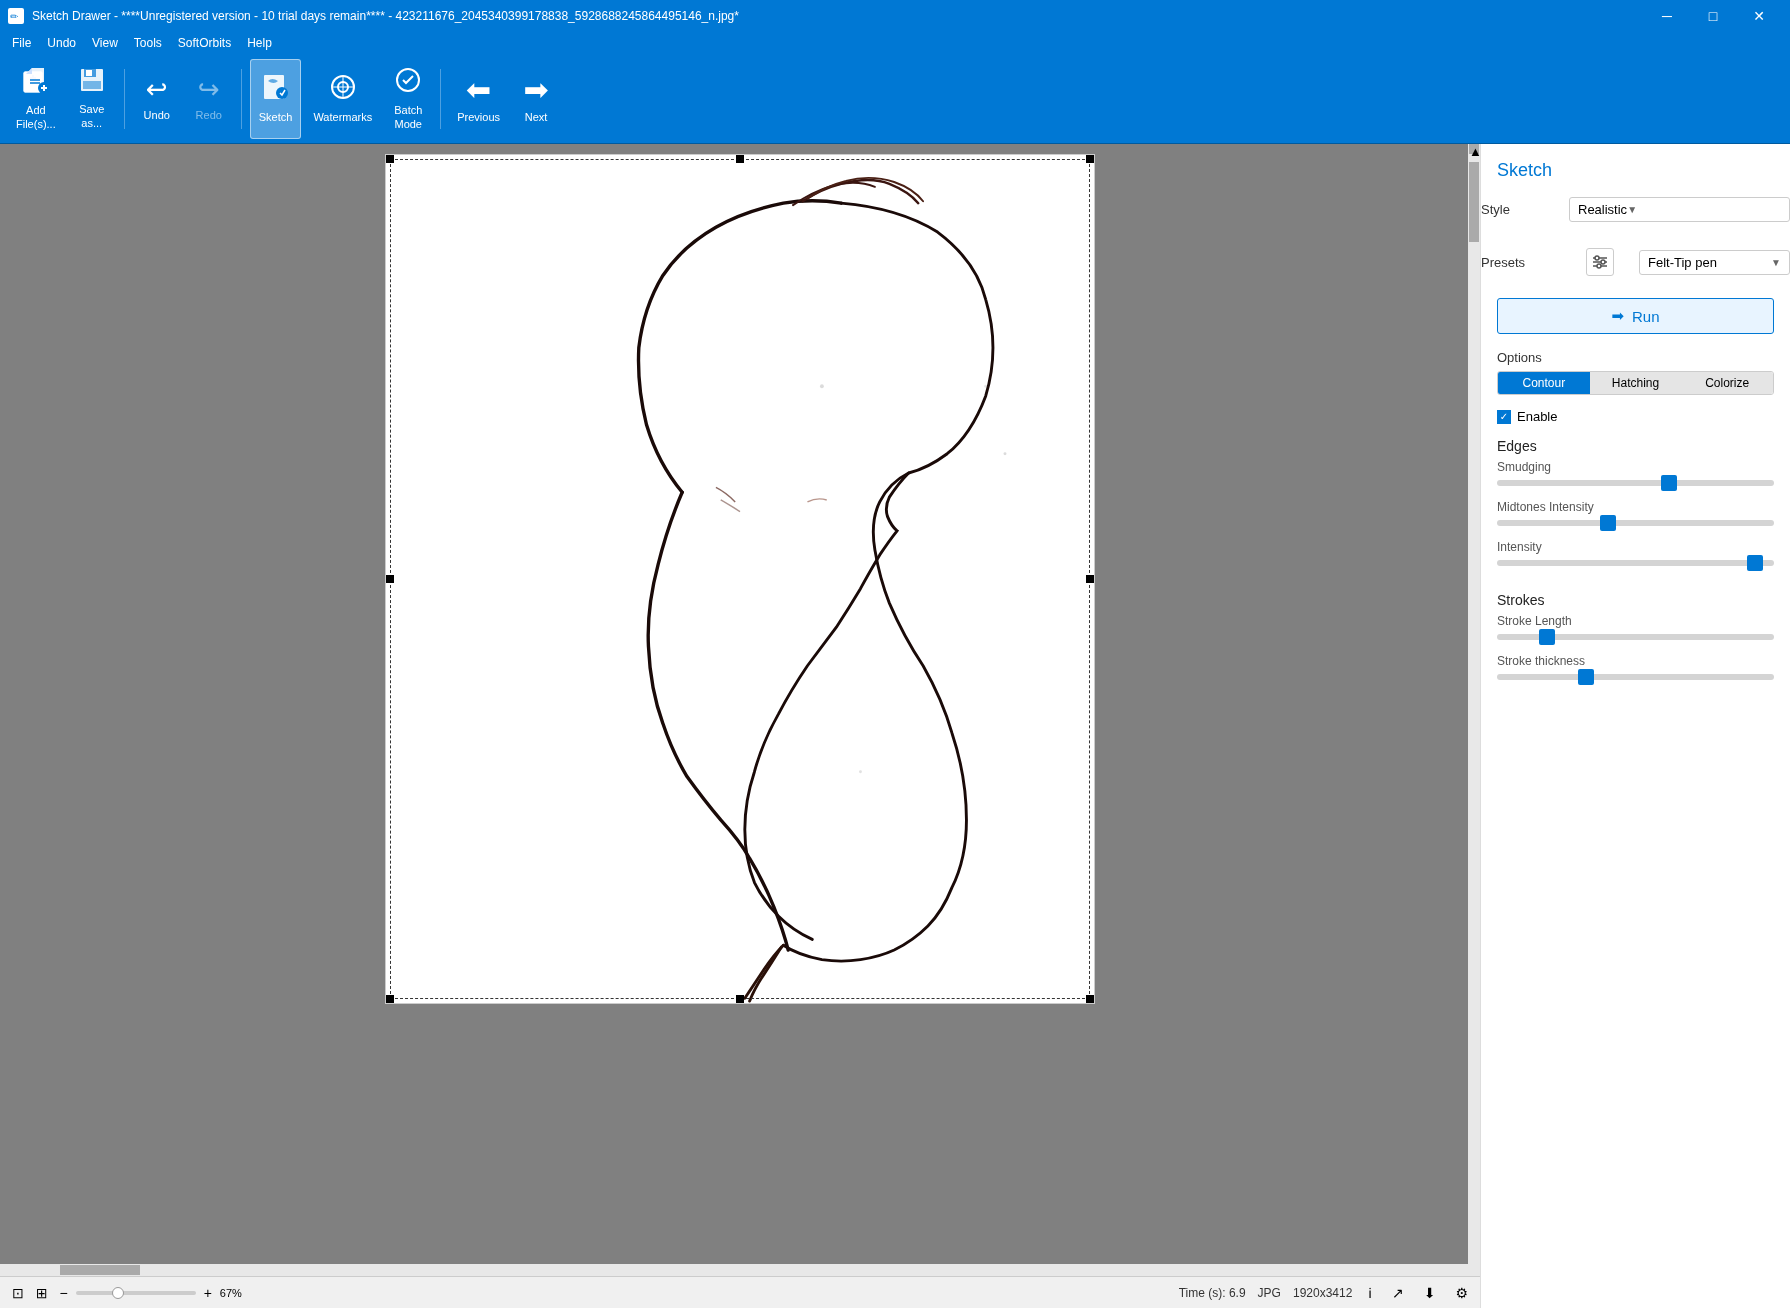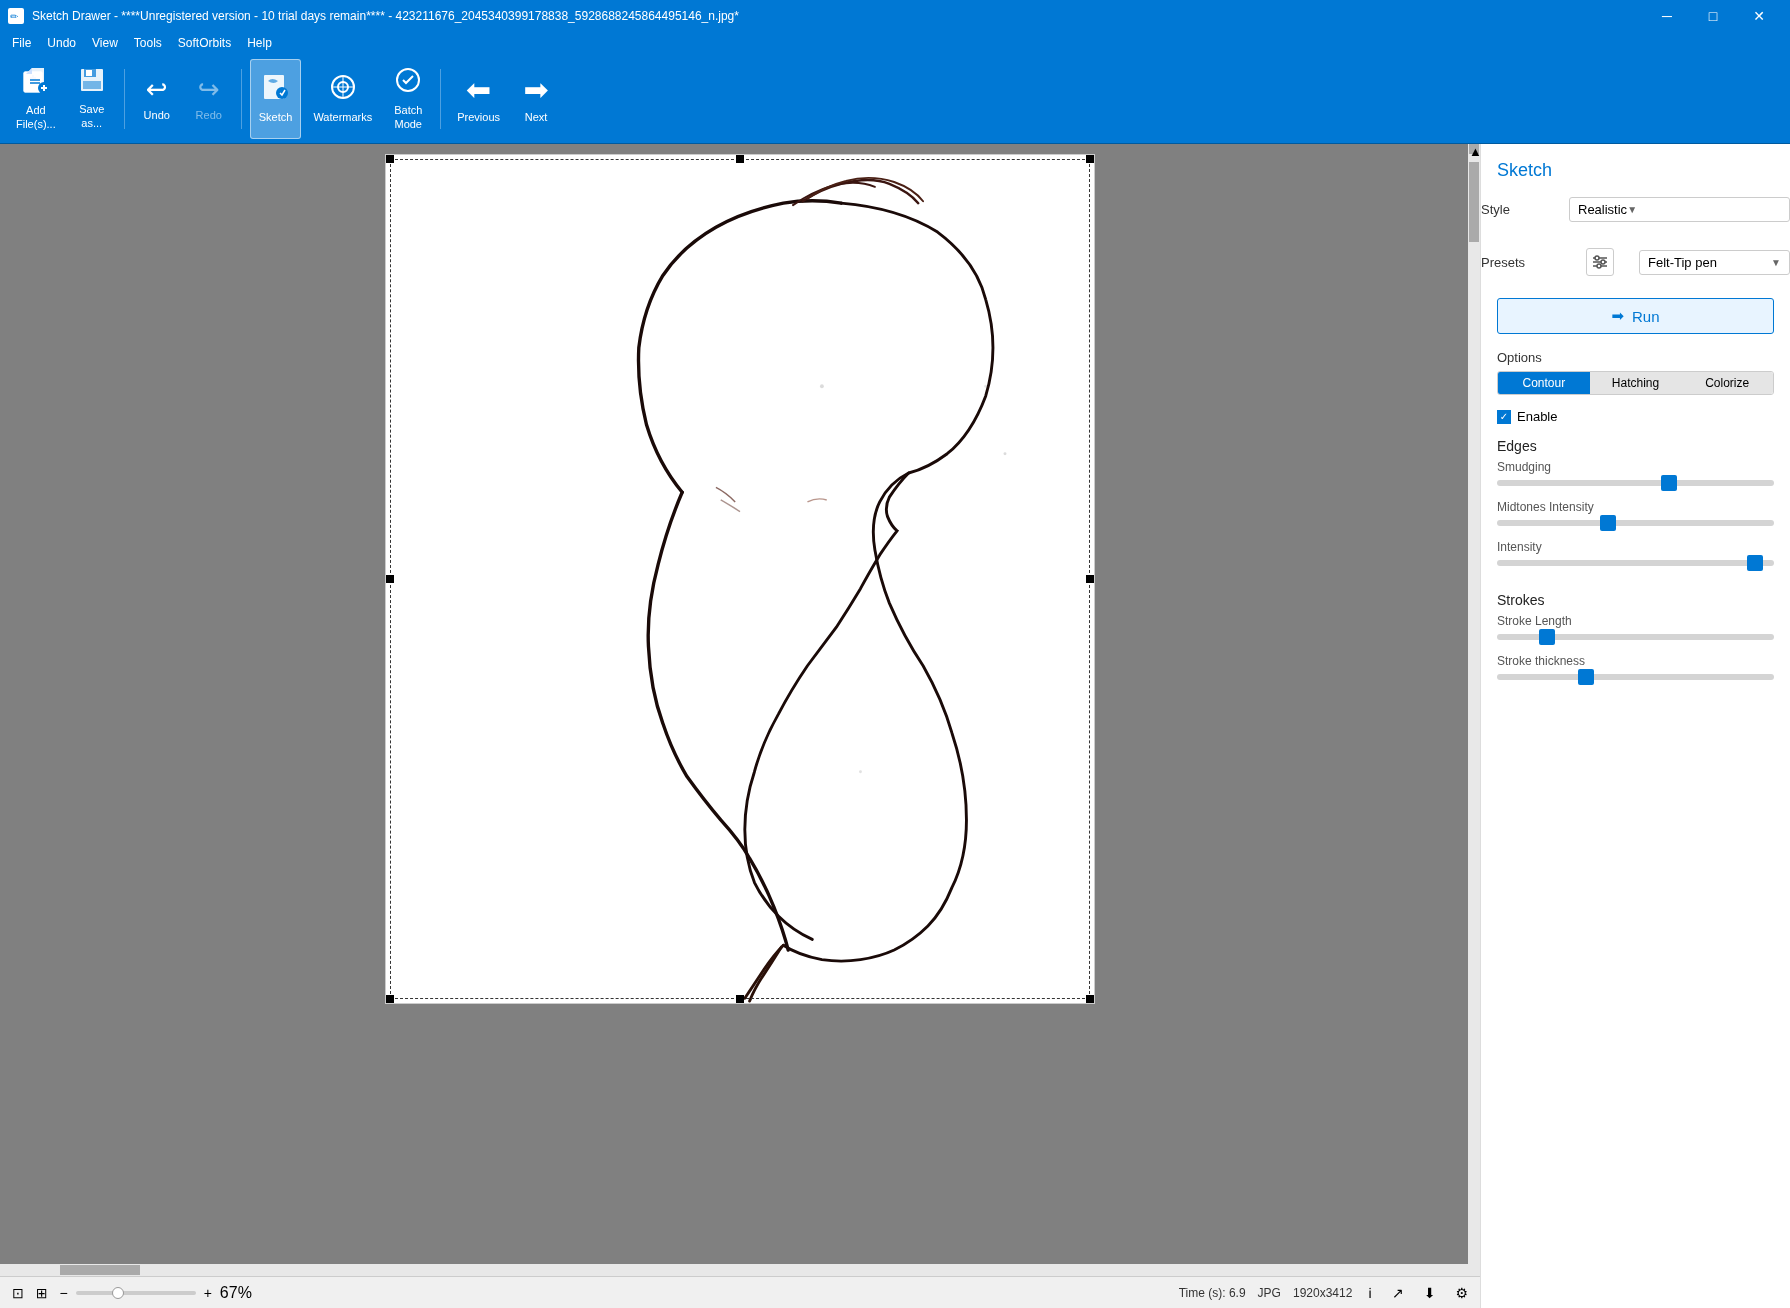--- a/index.html
+++ b/index.html
@@ -129,21 +129,21 @@
     }
     .status-zoom-controls { display: flex; align-items: center; gap: 4px; }
     .zoom-btn { background: none; border: none; cursor: pointer; font-size: 14px; padding: 2px 4px; }
     .zoom-slider-track {
       width: 120px; height: 4px; background: #ccc; border-radius: 2px; position: relative;
     }
     .zoom-slider-thumb {
       position: absolute; top: -4px; left: 30%; width: 12px; height: 12px;
       background: white; border: 1px solid #999; border-radius: 50%;
     }
-    .zoom-label { font-size: 16px; }
+    .zoom-label { font-size: 11px; }
     .status-right { margin-left: auto; display: flex; align-items: center; gap: 12px; font-size: 12px; color: #333; }
     .status-icon-btn { background: none; border: none; cursor: pointer; font-size: 14px; padding: 2px 4px; }
 
     
     .right-panel {
       width: 310px;
       background: white;
       border-left: 1px solid #ddd;
       display: flex;
       flex-direction: column;

